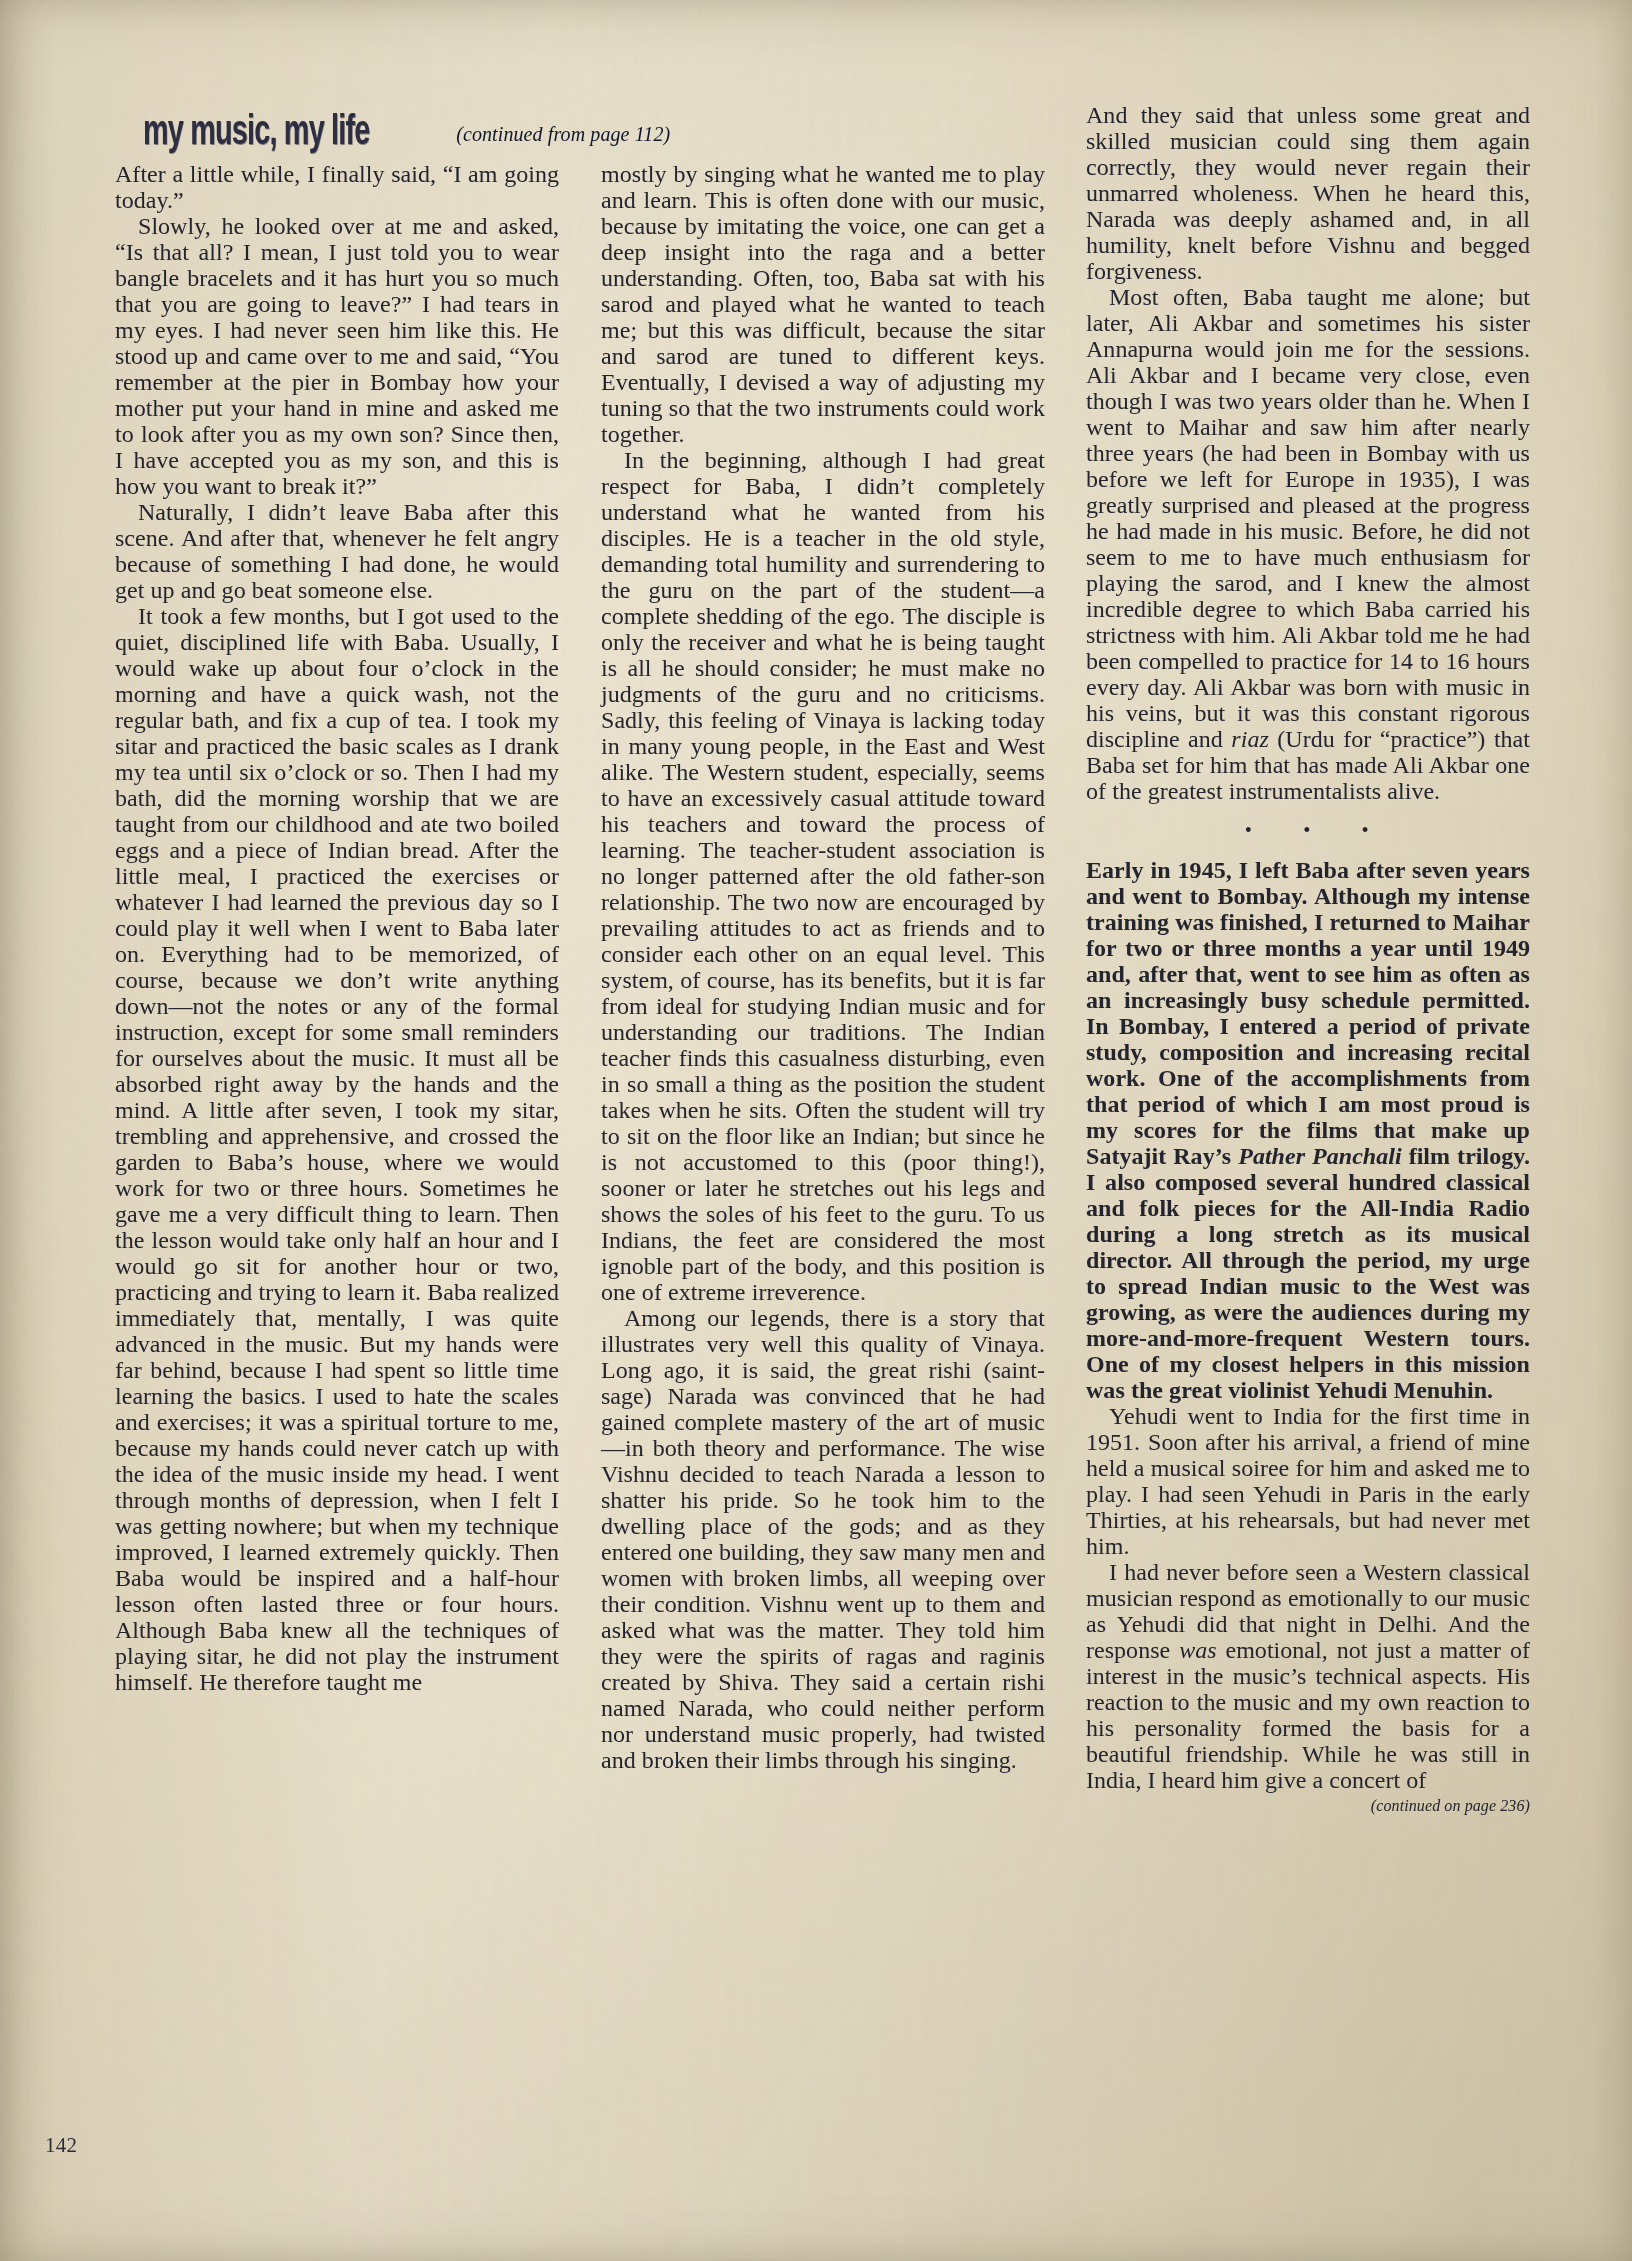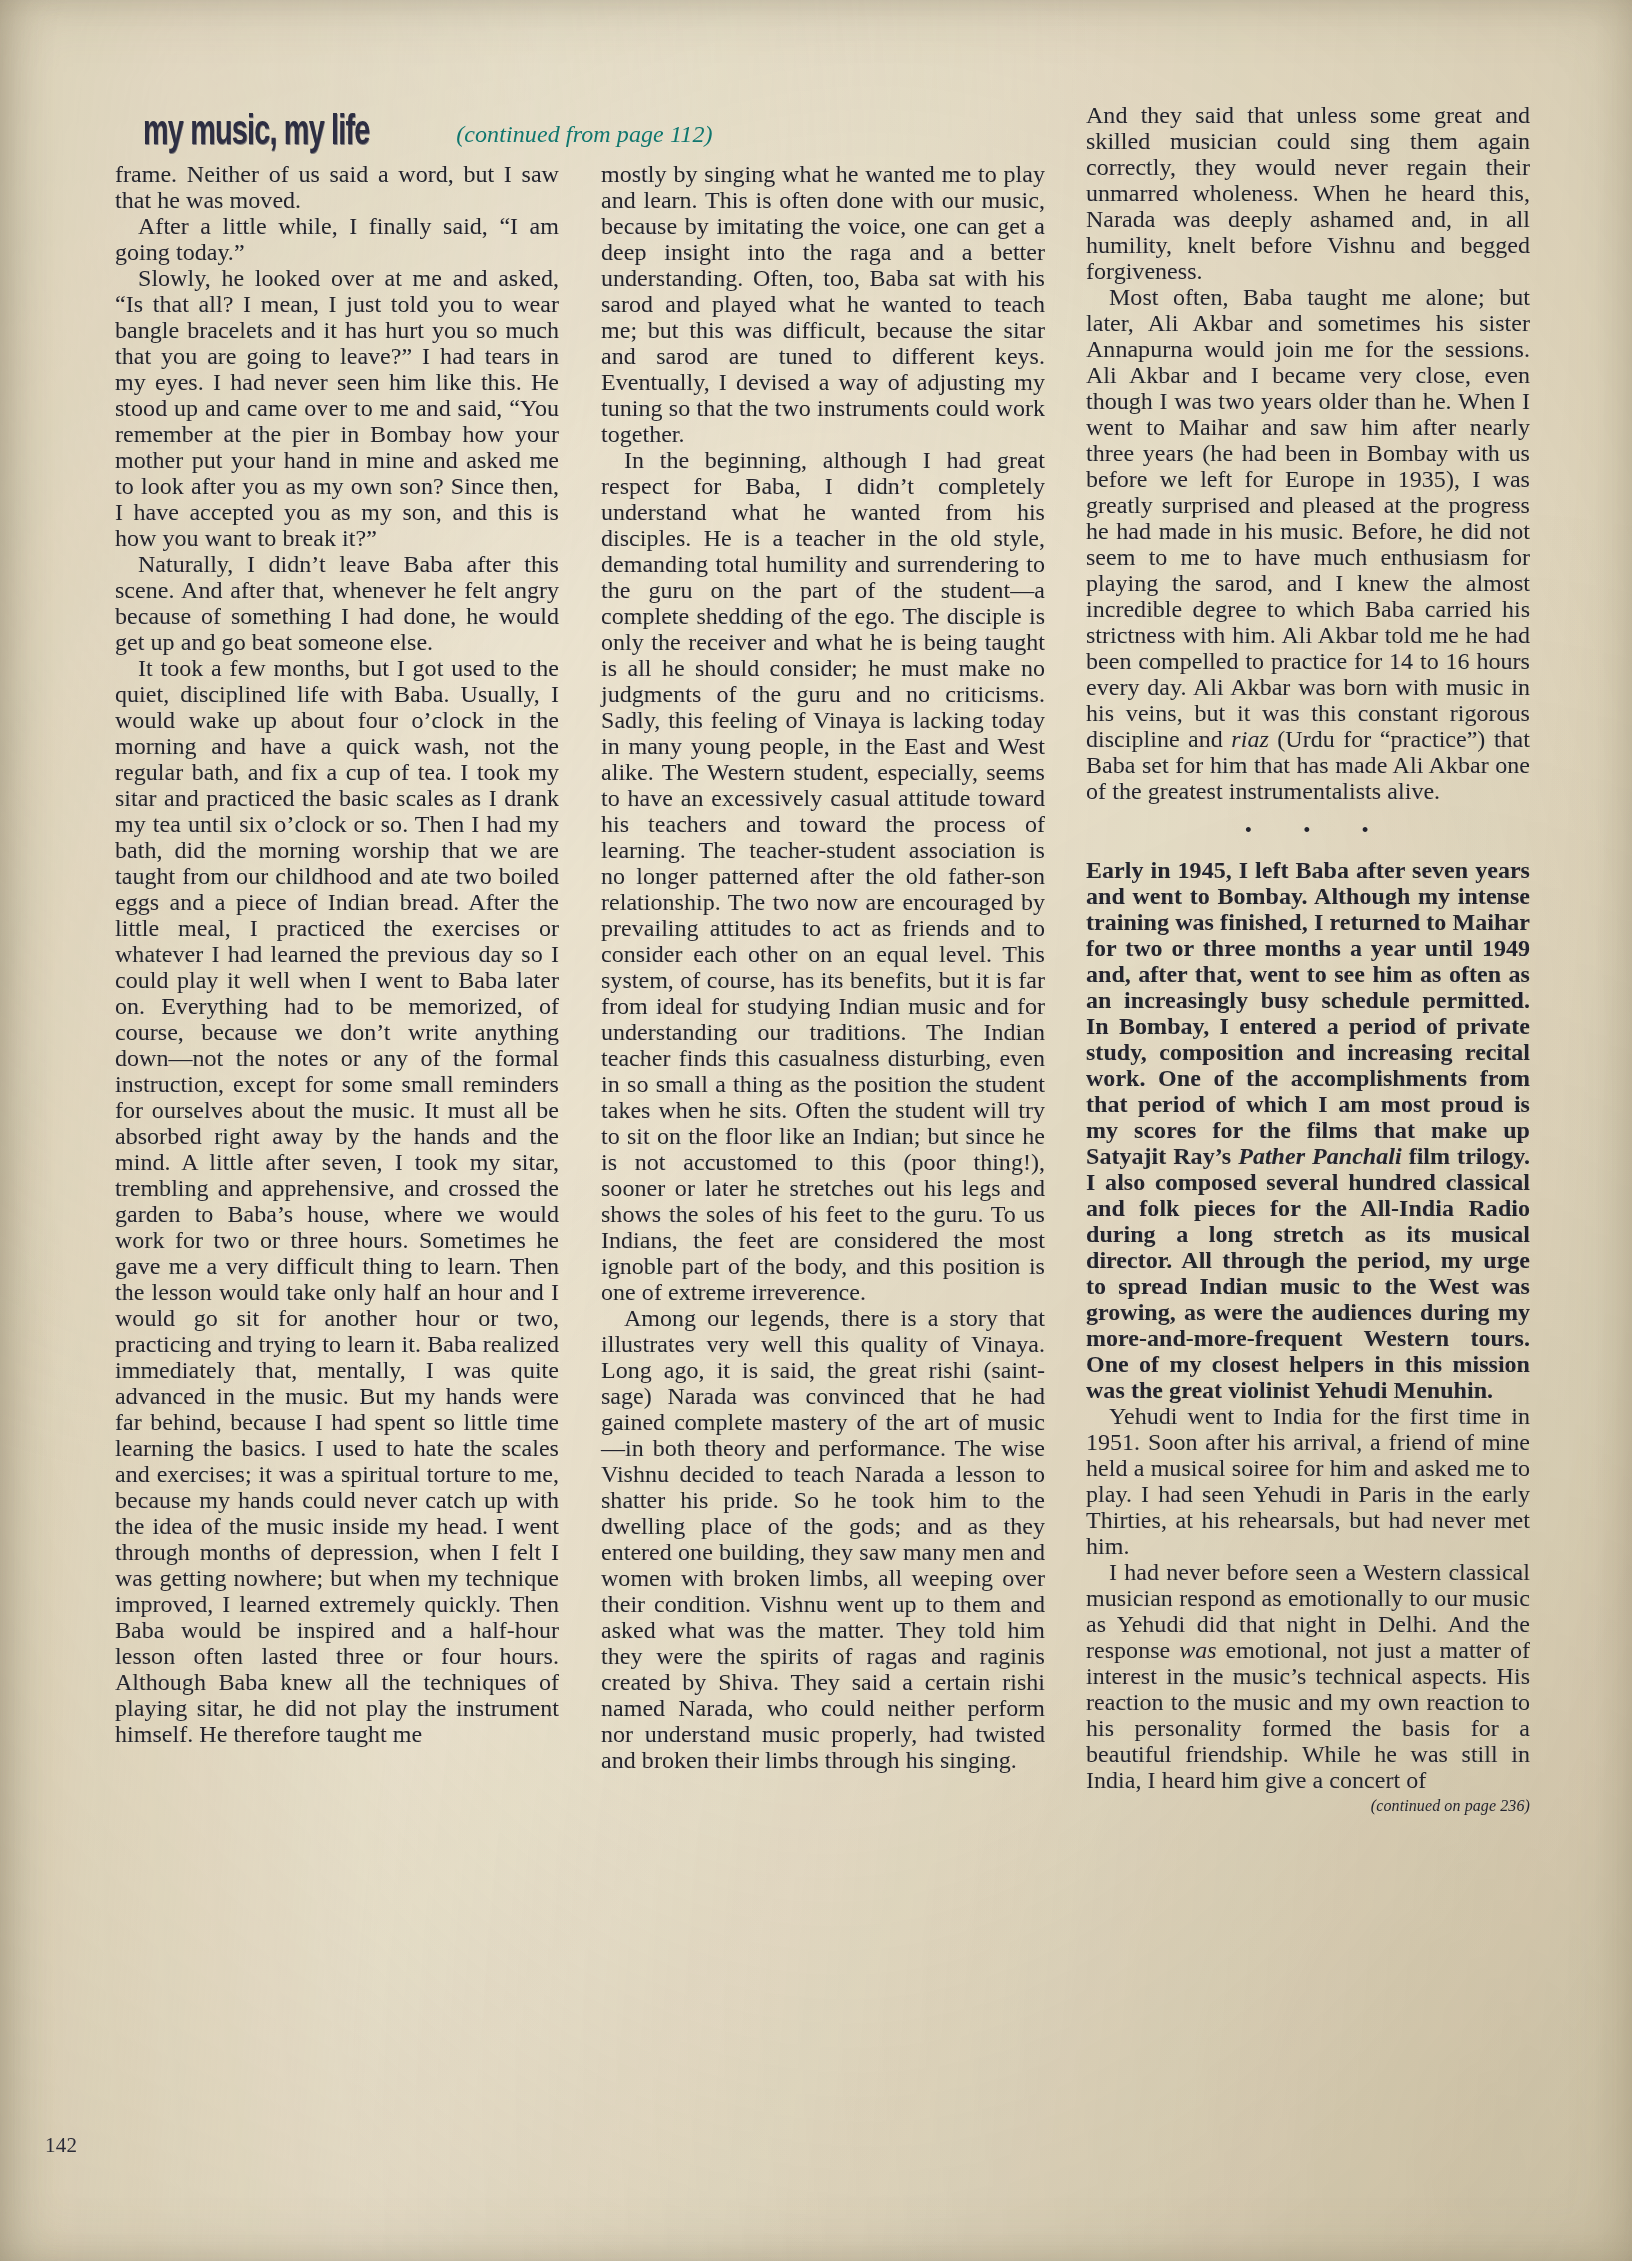--- a/index.html
+++ b/index.html
@@ -65,22 +65,22 @@
     font-size: 36px;
     letter-spacing: -1px;
     color: #2d2e42;
     transform: scaleX(0.80) scaleY(1.18);
     transform-origin: left bottom;
     white-space: nowrap;
     text-shadow: 0.7px 0.7px 0 rgba(45,46,66,0.55);
   }
   .mast-cont {
     font-style: italic;
-    font-size: 24px;
-    color: #0f766e;
+    font-size: 20px;
+    color: #0f172a;
     white-space: nowrap;
     letter-spacing: 0.1px;
   }
 
   
   .columns {
     position: absolute;
     left: 115px;
     top: 161px;
     width: 1415px;
@@ -155,21 +155,20 @@
     
   </div>
 
   <div class="masthead">
     <span class="mast-title">my music, my life</span>
     <span class="mast-cont">(continued from page 112)</span>
   </div>
 
   <div class="columns">
     <div class="col col-1">
-        <p>frame. Neither of us said a word, but I saw that he was moved.</p>
         <p>After a little while, I finally said, “I am going today.”</p>
         <p>Slowly, he looked over at me and asked, “Is that all? I mean, I just told you to wear bangle bracelets and it has hurt you so much that you are going to leave?” I had tears in my eyes. I had never seen him like this. He stood up and came over to me and said, “You remember at the pier in Bombay how your mother put your hand in mine and asked me to look after you as my own son? Since then, I have accepted you as my son, and this is how you want to break it?”</p>
         <p>Naturally, I didn’t leave Baba after this scene. And after that, whenever he felt angry because of something I had done, he would get up and go beat someone else.</p>
         <p>It took a few months, but I got used to the quiet, disciplined life with Baba. Usually, I would wake up about four o’clock in the morning and have a quick wash, not the regular bath, and fix a cup of tea. I took my sitar and practiced the basic scales as I drank my tea until six o’clock or so. Then I had my bath, did the morning worship that we are taught from our childhood and ate two boiled eggs and a piece of Indian bread. After the little meal, I practiced the exercises or whatever I had learned the previous day so I could play it well when I went to Baba later on. Everything had to be memorized, of course, because we don’t write anything down—not the notes or any of the formal instruction, except for some small reminders for ourselves about the music. It must all be absorbed right away by the hands and the mind. A little after seven, I took my sitar, trembling and apprehensive, and crossed the garden to Baba’s house, where we would work for two or three hours. Sometimes he gave me a very difficult thing to learn. Then the lesson would take only half an hour and I would go sit for another hour or two, practicing and trying to learn it. Baba realized immediately that, mentally, I was quite advanced in the music. But my hands were far behind, because I had spent so little time learning the basics. I used to hate the scales and exercises; it was a spiritual torture to me, because my hands could never catch up with the idea of the music inside my head. I went through months of depression, when I felt I was getting nowhere; but when my technique improved, I learned extremely quickly. Then Baba would be inspired and a half-hour lesson often lasted three or four hours. Although Baba knew all the techniques of playing sitar, he did not play the instrument himself. He therefore taught me</p>
       </div>
     <div class="col col-2">
         <p>mostly by singing what he wanted me to play and learn. This is often done with our music, because by imitating the voice, one can get a deep insight into the raga and a better understanding. Often, too, Baba sat with his sarod and played what he wanted to teach me; but this was difficult, because the sitar and sarod are tuned to different keys. Eventually, I devised a way of adjusting my tuning so that the two instruments could work together.</p>
         <p>In the beginning, although I had great respect for Baba, I didn’t completely understand what he wanted from his disciples. He is a teacher in the old style, demanding total humility and surrendering to the guru on the part of the student—a complete shedding of the ego. The disciple is only the receiver and what he is being taught is all he should consider; he must make no judgments of the guru and no criticisms. Sadly, this feeling of Vinaya is lacking today in many young people, in the East and West alike. The Western student, especially, seems to have an excessively casual attitude toward his teachers and toward the process of learning. The teacher-student association is no longer patterned after the old father-son relationship. The two now are encouraged by prevailing attitudes to act as friends and to consider each other on an equal level. This system, of course, has its benefits, but it is far from ideal for studying Indian music and for understanding our traditions. The Indian teacher finds this casualness disturbing, even in so small a thing as the position the student takes when he sits. Often the student will try to sit on the floor like an Indian; but since he is not accustomed to this (poor thing!), sooner or later he stretches out his legs and shows the soles of his feet to the guru. To us Indians, the feet are considered the most ignoble part of the body, and this position is one of extreme irreverence.</p>
         <p>Among our legends, there is a story that illustrates very well this quality of Vinaya. Long ago, it is said, the great rishi (saint-sage) Narada was convinced that he had gained complete mastery of the art of music—in both theory and performance. The wise Vishnu decided to teach Narada a lesson to shatter his pride. So he took him to the dwelling place of the gods; and as they entered one building, they saw many men and women with broken limbs, all weeping over their condition. Vishnu went up to them and asked what was the matter. They told him they were the spirits of ragas and raginis created by Shiva. They said a certain rishi named Narada, who could neither perform nor understand music properly, had twisted and broken their limbs through his singing.</p>
       </div>

